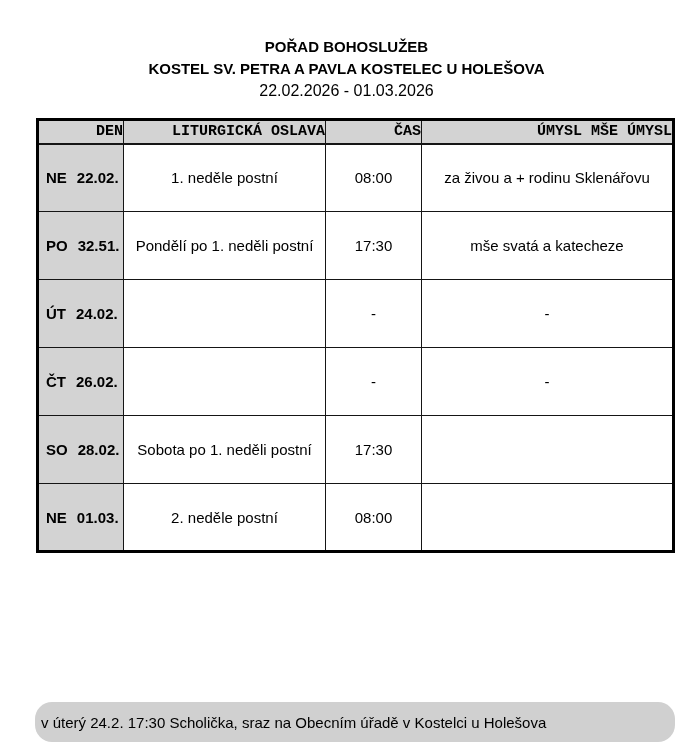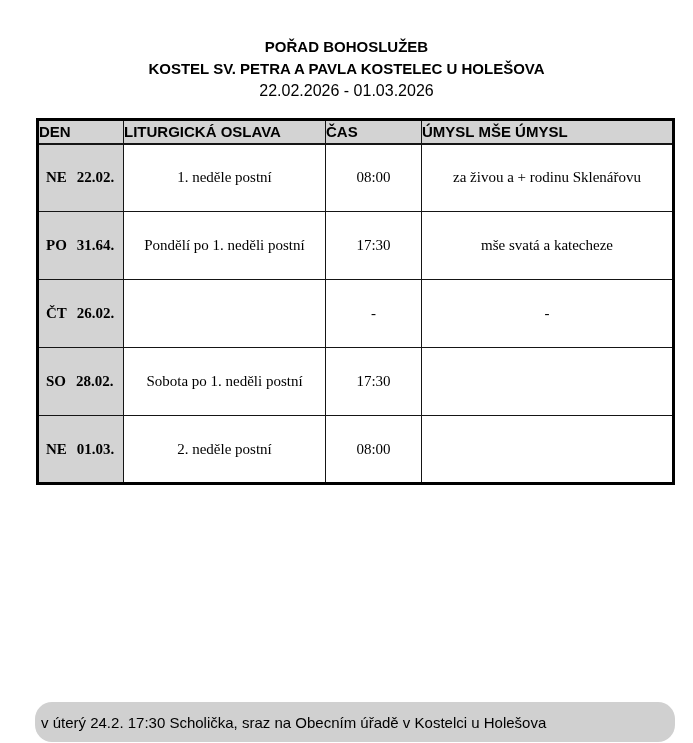--- a/index.html
+++ b/index.html
@@ -54,26 +54,26 @@
     font-size: 15px;
     padding: 0;
     overflow: hidden;
   }
   table.schedule thead tr {
     height: 24px;
   }
   table.schedule thead th {
     background: var(--header-bg);
     font-weight: bold;
-    text-align: left;
+    text-align: right;
     border-bottom-width: 2px;
+    font-family: Liberation Mono, monospace;
   }
   table.schedule tbody tr {
     height: 68px;
-    font-family: Liberation Serif, serif;
   }
   td.day-cell {
     background: var(--header-bg);
     font-weight: bold;
     vertical-align: middle;
   }
   td.day-cell .day-wrap {
     display: inline-flex;
     gap: 10px;
     padding-left: 7px;
@@ -133,25 +133,34 @@
               <span>NE</span>
               <span>22.02.</span>
             </span></td>
           <td class="celebration-cell">1. neděle postní</td>
           <td class="time-cell">08:00</td>
           <td class="intention-cell">za živou a + rodinu Sklenářovu</td>
         </tr>
         <tr>
           <td class="day-cell"><span class="day-wrap">
               <span>PO</span>
-              <span>31.64.</span>
+              <span>32.51.</span>
             </span></td>
           <td class="celebration-cell">Pondělí po 1. neděli postní</td>
           <td class="time-cell">17:30</td>
           <td class="intention-cell">mše svatá a katecheze</td>
+        </tr>
+        <tr>
+          <td class="day-cell"><span class="day-wrap">
+              <span>ÚT</span>
+              <span>24.02.</span>
+            </span></td>
+          <td class="celebration-cell"></td>
+          <td class="time-cell">-</td>
+          <td class="intention-cell">-</td>
         </tr>
         <tr>
           <td class="day-cell"><span class="day-wrap">
               <span>ČT</span>
               <span>26.02.</span>
             </span></td>
           <td class="celebration-cell"></td>
           <td class="time-cell">-</td>
           <td class="intention-cell">-</td>
         </tr>

